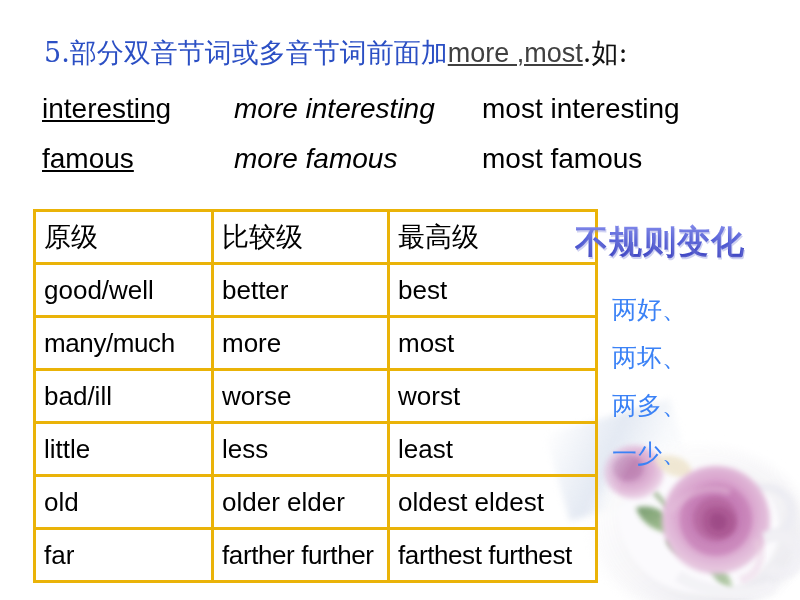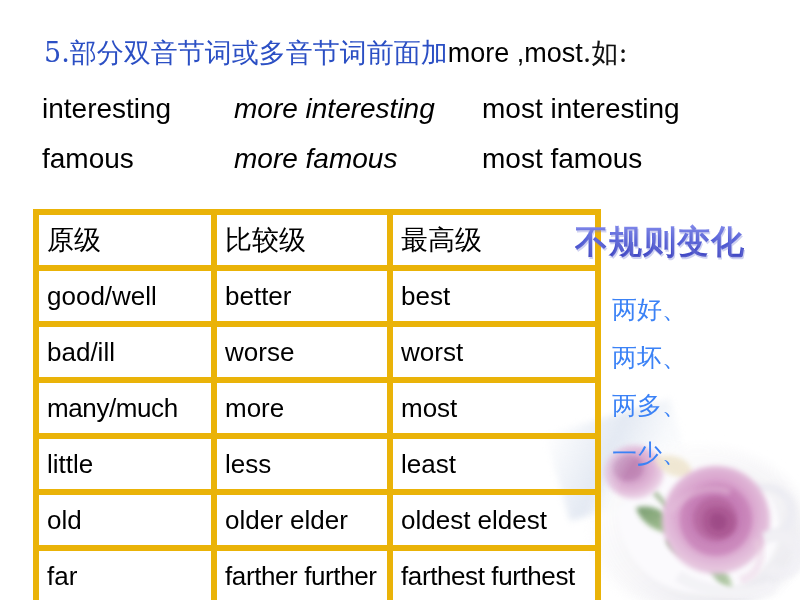--- a/index.html
+++ b/index.html
@@ -54,57 +54,58 @@
     top: 36px;
     font-size: 27px;
     line-height: 34px;
     white-space: nowrap;
   }
   .heading .cn-blue {
     color: #2b4fc4;
     font-family: "DejaVu Serif", "Liberation Serif", serif;
   }
   .heading .en-black {
-    color: #000000;
+    color: #404040;
     font-family: "Liberation Sans", sans-serif;
+    text-decoration: underline;
   }
   .heading .cn-black {
     color: #111111;
     font-family: "DejaVu Serif", "Liberation Serif", serif;
   }
 
   
   .example-row {
     position: absolute;
     left: 42px;
     width: 740px;
     color: #000000;
     font-size: 28px;
     line-height: 34px;
     white-space: nowrap;
   }
-  .example-row .col-a { display: inline-block; width: 192px; }
+  .example-row .col-a { display: inline-block; width: 192px; text-decoration: underline; }
   .example-row .col-b { display: inline-block; width: 240px; font-style: italic; }
   .example-row .col-c { display: inline-block; margin-left: 8px; }
   #example-row-0 { top: 92px; }
   #example-row-1 { top: 142px; }
 
   
   .grammar-table {
     position: absolute;
     left: 33px;
     top: 209px;
     width: 562px;
     border-collapse: collapse;
     border: 3px solid #000000;
     background: transparent;
     table-layout: fixed;
   }
   .grammar-table td {
-    border: 6px solid #eab308;
+    border: 3px solid #eab308;
     padding: 0 8px;
     height: 50px;
     font-size: 26px;
     color: #000000;
     vertical-align: middle;
     white-space: nowrap;
     overflow: visible;
     background: transparent;
   }
   .grammar-table col.c1 { width: 178px; }
@@ -261,28 +262,28 @@
         <td>原级</td>
         <td>比较级</td>
         <td>最高级</td>
       </tr>
       <tr>
         <td>good/well</td>
         <td>better</td>
         <td>best</td>
       </tr>
       <tr>
+        <td class="tight">many/much</td>
+        <td>more</td>
+        <td>most</td>
+      </tr>
+      <tr>
         <td>bad/ill</td>
         <td>worse</td>
         <td>worst</td>
-      </tr>
-      <tr>
-        <td class="tight">many/much</td>
-        <td>more</td>
-        <td>most</td>
       </tr>
       <tr>
         <td>little</td>
         <td>less</td>
         <td>least</td>
       </tr>
       <tr>
         <td>old</td>
         <td>older  elder</td>
         <td>oldest  eldest</td>

